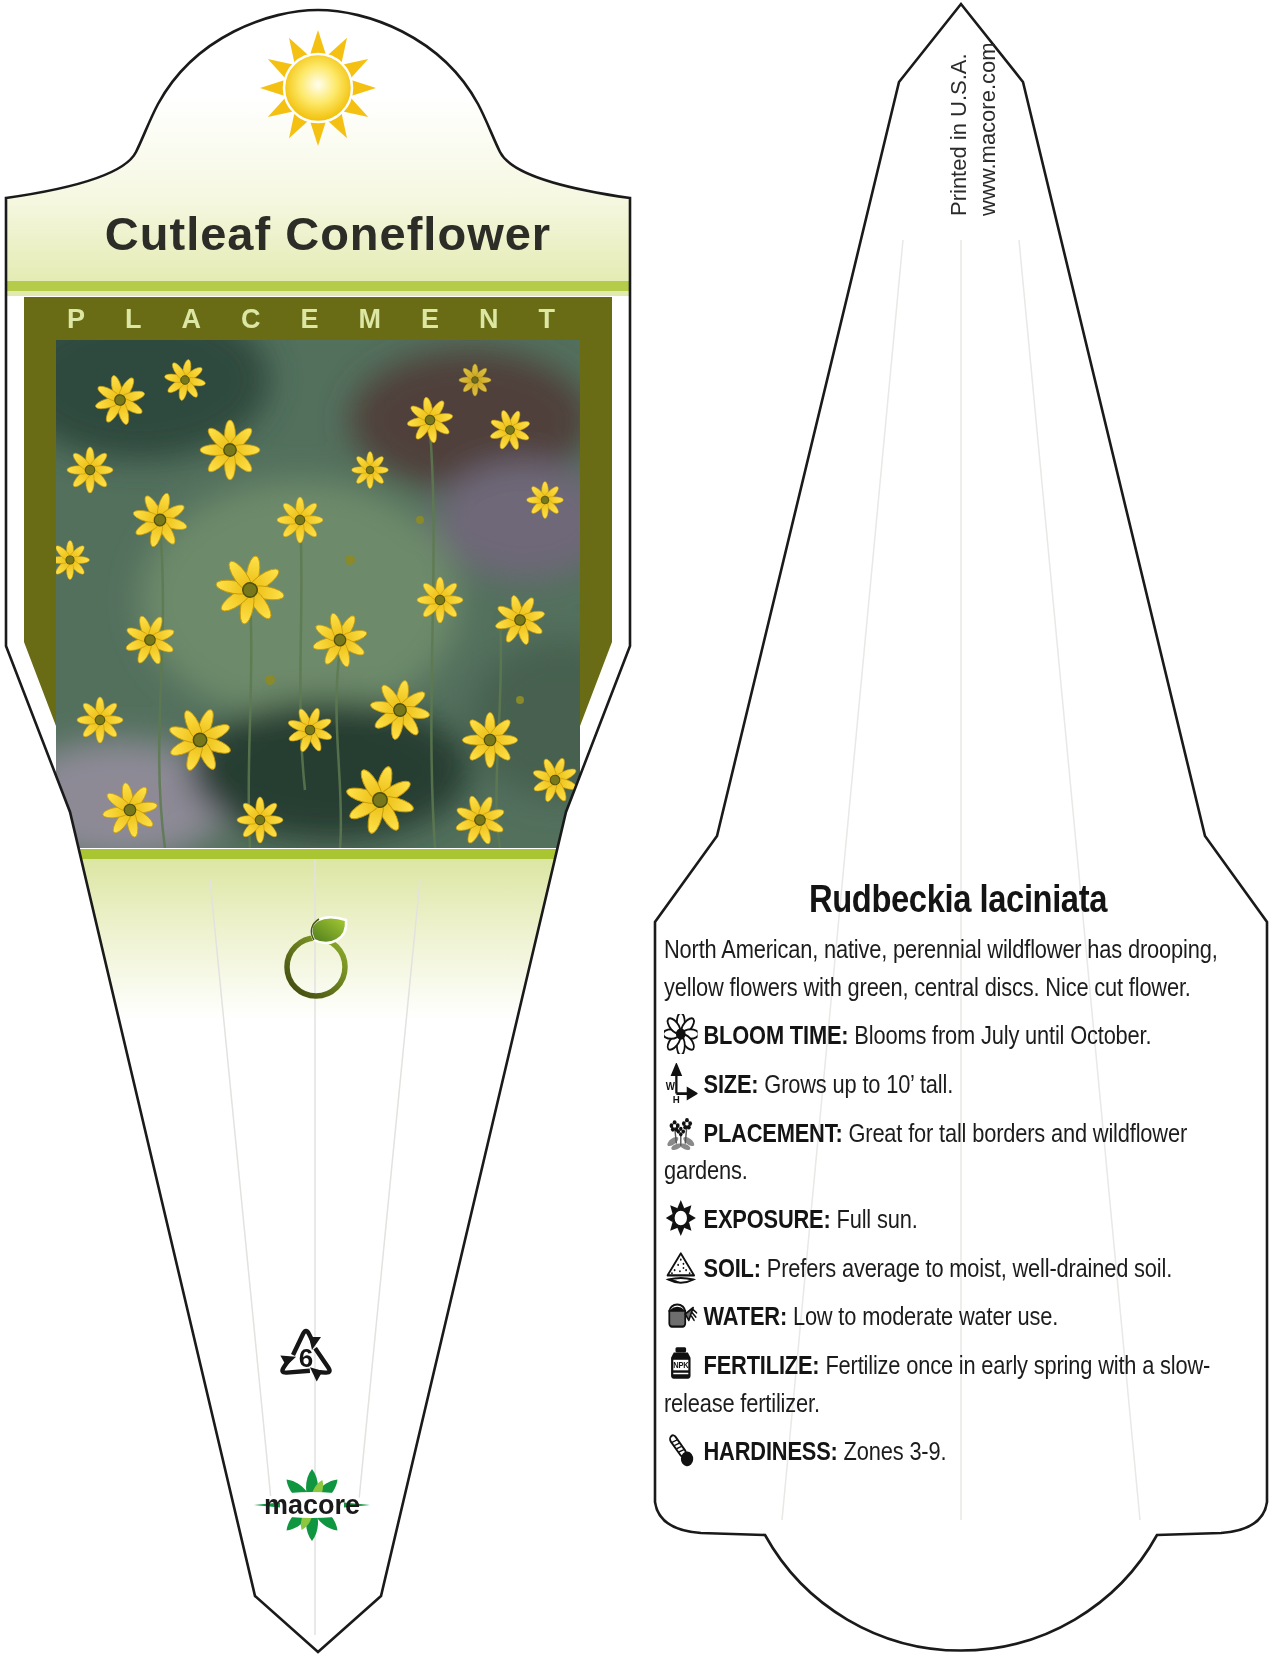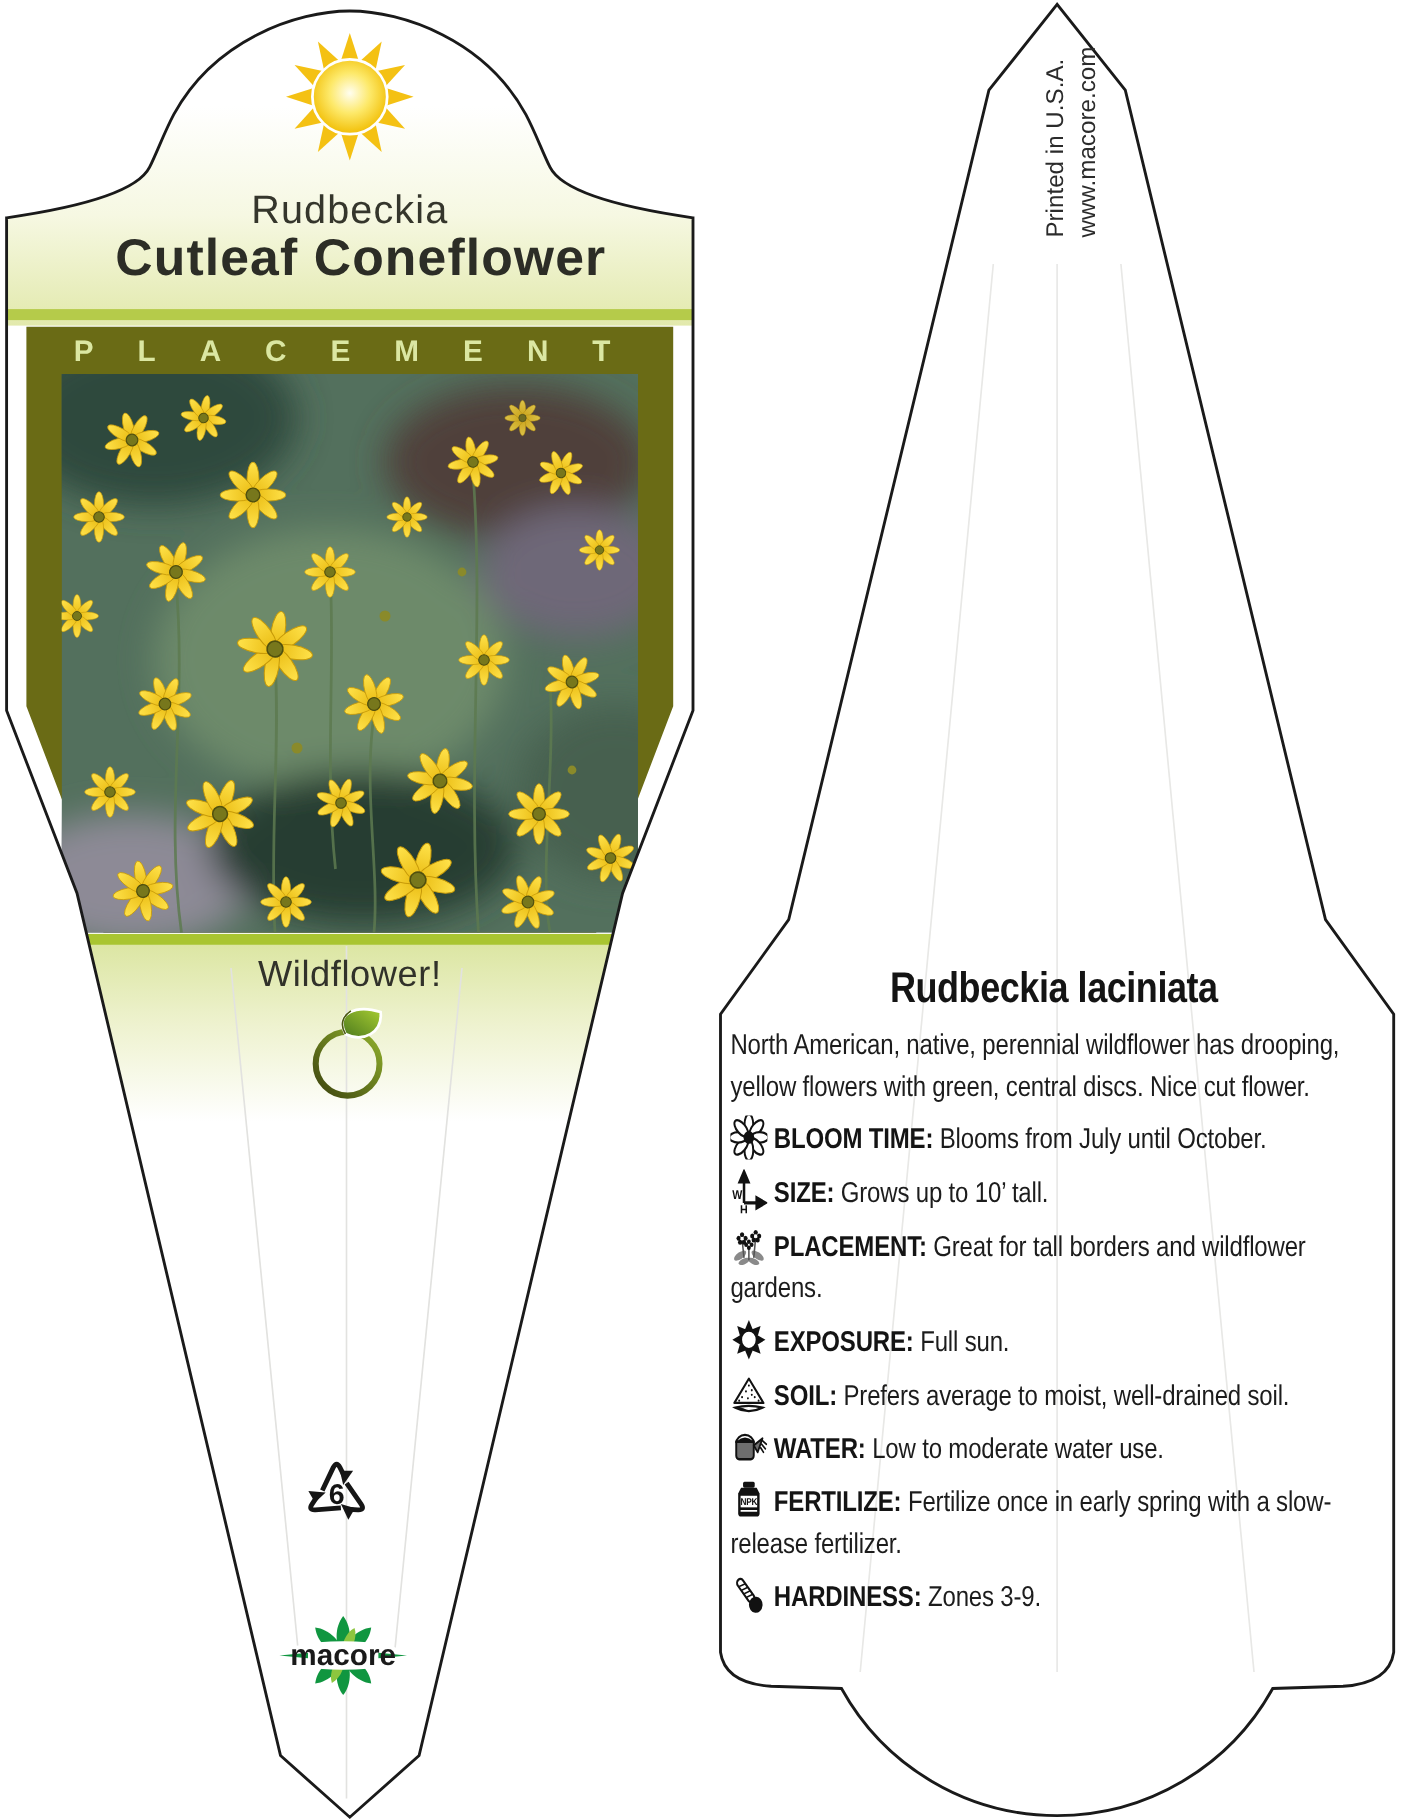--- a/index.html
+++ b/index.html
@@ -215,24 +215,22 @@
   <g>
     <path d="M 961,4 L 899,82 L 717,836 L 655,922 L 655,1502 Q 659,1530 701,1533 L 765,1535 A 224 224 0 0 0 1157,1535 L 1221,1533 Q 1263,1530 1267,1502 L 1267,922 L 1205,836 L 1023,82 Z" fill="#ffffff" stroke="#1a1a1a" stroke-width="2.6"></path>
     <g stroke="#e8e8e6" stroke-width="1.5">
       <line x1="961" y1="240" x2="961" y2="1520"></line>
       <line x1="903" y1="240" x2="782" y2="1520"></line>
       <line x1="1019" y1="240" x2="1140" y2="1520"></line>
     </g>
   </g>
 </svg>
 
-<div class="abs ctr front-genus">Rudbeckia</div>
 <div class="abs ctr front-common">Cutleaf Coneflower</div>
 <div class="abs ctr perennial">PLACEMENT</div>
-<div class="abs ctr tagline">Wildflower!</div>
 
 <div class="abs printed-in">
   <div>Printed in U.S.A.</div>
   <div>www.macore.com</div>
 </div>
 
 <div class="abs back-content">
   <h1>Rudbeckia laciniata</h1>
   <p class="back-desc">North American, native, perennial wildflower has drooping, yellow flowers with green, central discs. Nice cut flower.</p>
 

